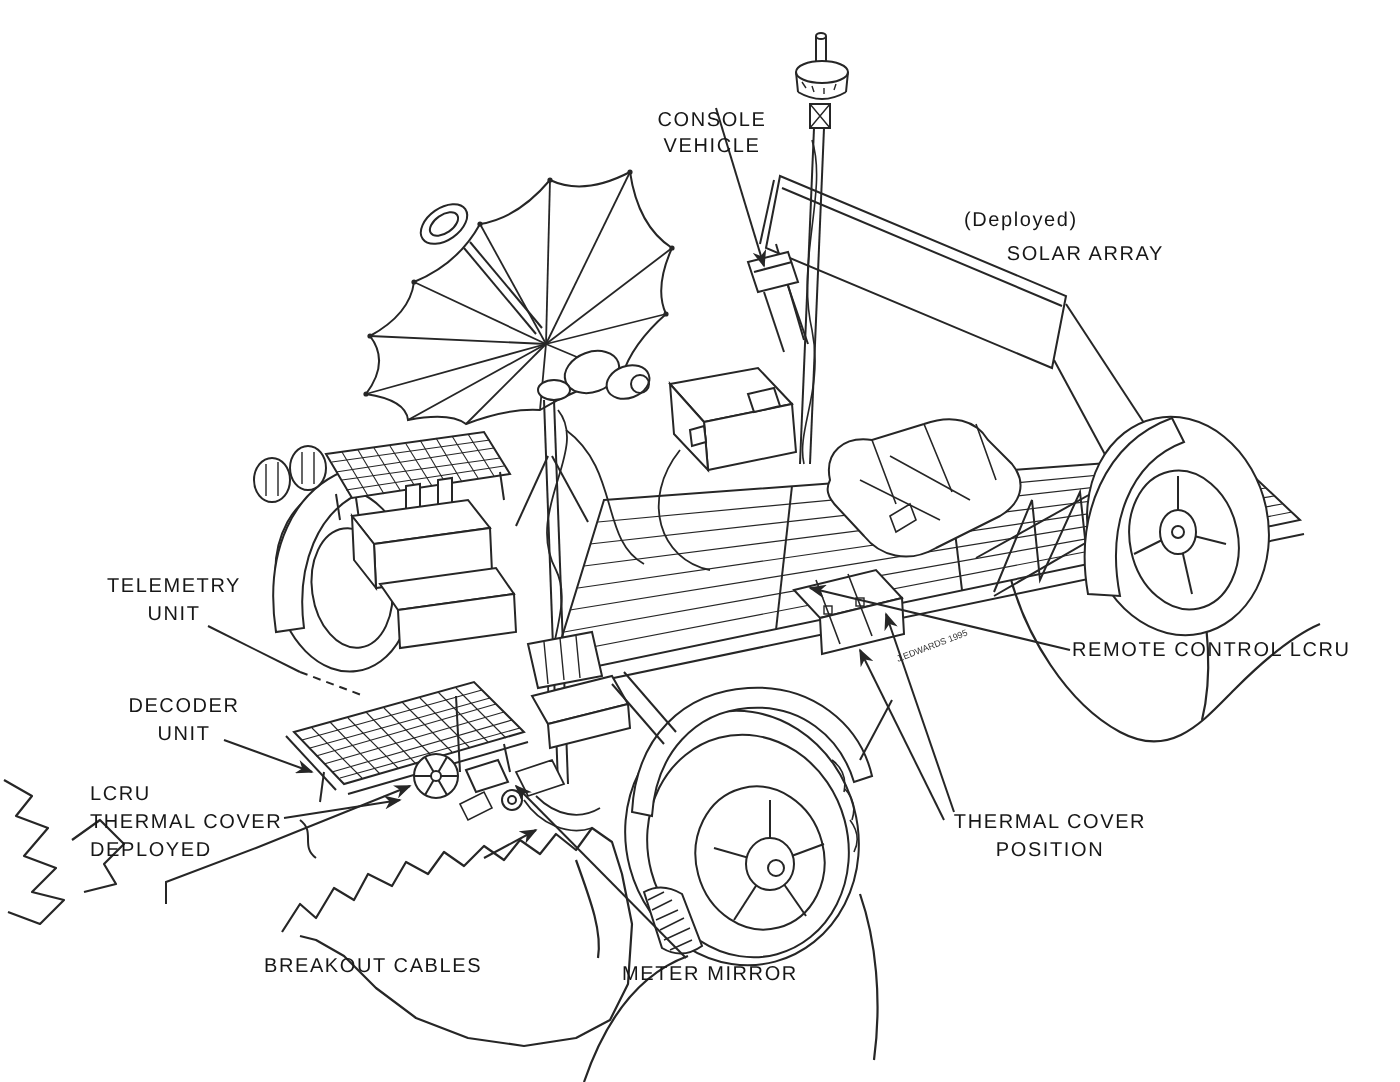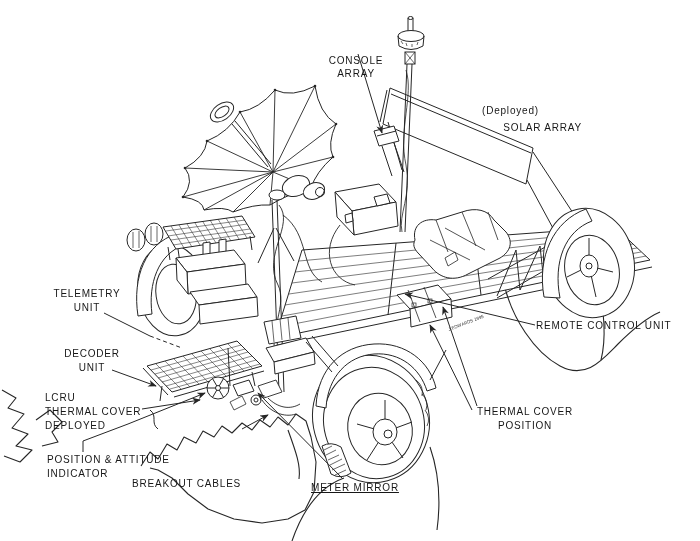--- a/index.html
+++ b/index.html
@@ -300,21 +300,21 @@
     <line x1="343" y1="479" x2="258" y2="393" marker-end="url(#arr)"></line>
     <line x1="477" y1="406" x2="443" y2="307" marker-end="url(#arr)"></line>
     <line x1="472" y1="410" x2="430" y2="325" marker-end="url(#arr)"></line>
     <line x1="535" y1="325" x2="405" y2="294" marker-end="url(#arr)"></line>
   </g>
 </svg>
 
 
 <div class="label center lh13" style="left:320px;top:25px;width:72px;margin-top:29px;">
   <div>CONSOLE</div>
-  <div>ARRAY</div>
+  <div>VEHICLE</div>
 </div>
 
 <div class="label right2 lh17" style="left:482px;top:102px;width:100px;">
   <div>(Deployed)</div>
   <div>SOLAR ARRAY</div>
 </div>
 
 <div class="label center" style="left:47px;top:287px;width:80px;text-align:center;">
   <div>TELEMETRY</div>
   <div>UNIT</div>
@@ -328,31 +328,27 @@
 <div class="label" style="left:45px;top:391px;">
   <div>LCRU</div>
   <div>THERMAL COVER</div>
   <div>DEPLOYED</div>
 </div>
 
 <div class="label" style="left:132px;top:429px;margin-top:48px;">
   <div>BREAKOUT CABLES</div>
 </div>
 
-<div class="label" style="left:47px;top:453px;">
-  <div>POSITION &amp; ATTITUDE</div>
-  <div>INDICATOR</div>
-</div>
-
-<div class="label" style="left:311px;top:481px;text-decoration:underline;">
+
+<div class="label" style="left:311px;top:481px;">
   <div>METER MIRROR</div>
 </div>
 
 <div class="label center" style="left:475px;top:405px;width:100px;">
   <div>THERMAL COVER</div>
   <div>POSITION</div>
 </div>
 
 <div class="label" style="left:536px;top:319px;">
-  <div>REMOTE CONTROL UNIT</div>
+  <div>REMOTE CONTROL LCRU</div>
 </div>
 
 </div>
 
 </body></html>

